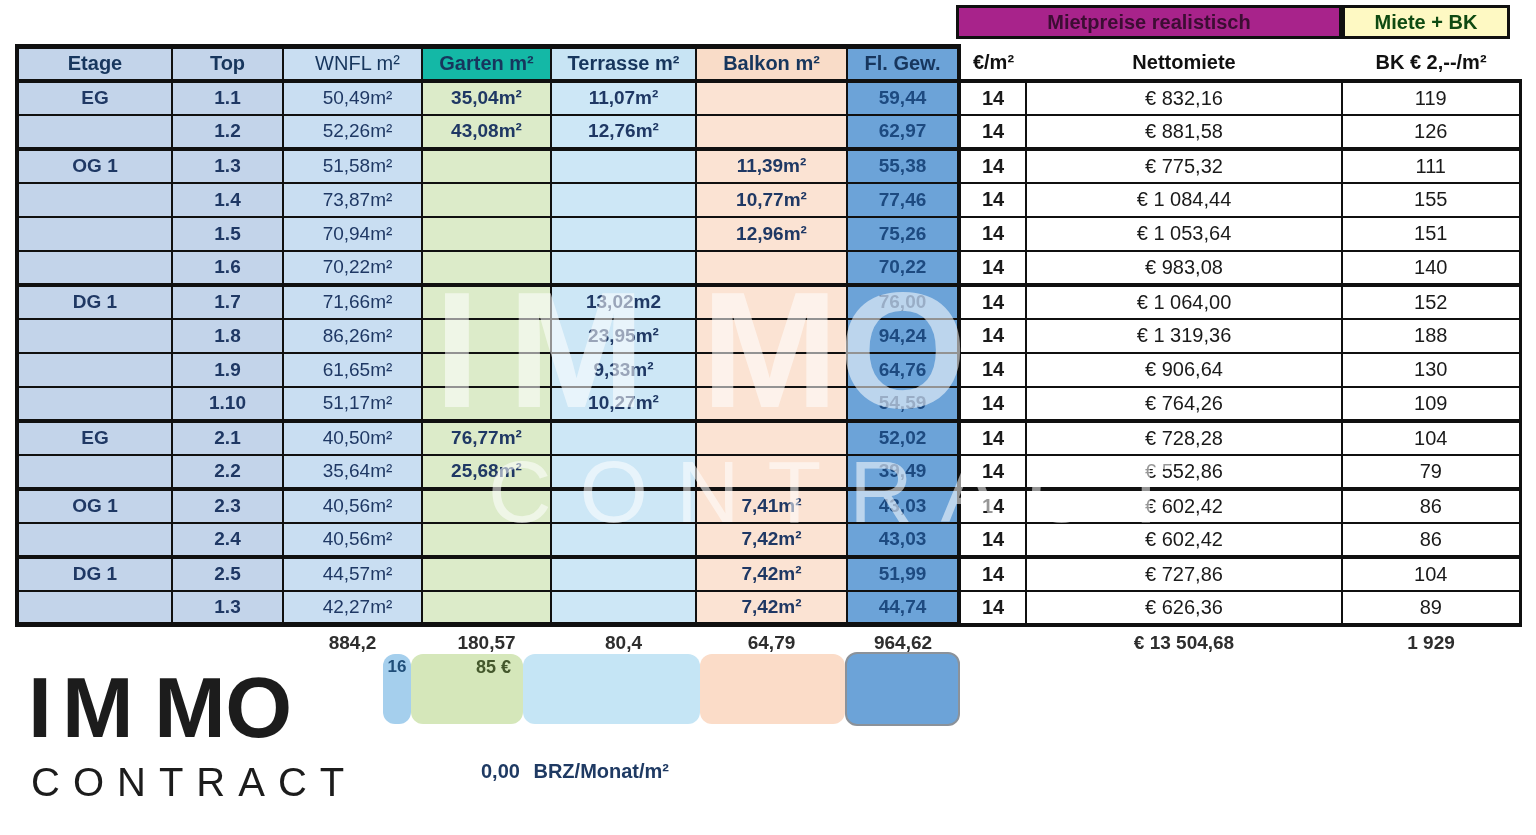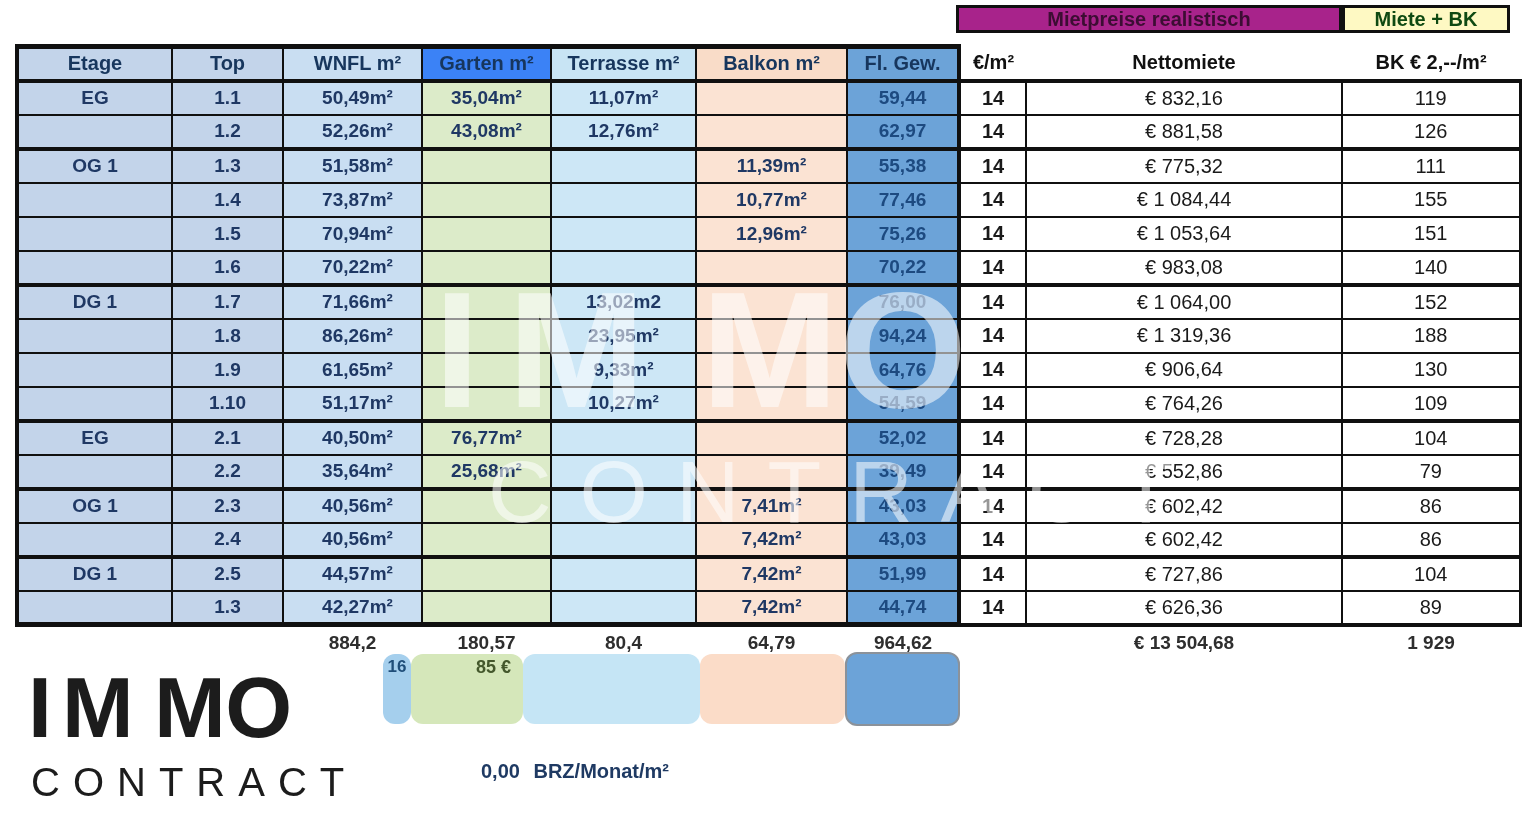--- a/index.html
+++ b/index.html
@@ -1,21 +1,21 @@
 <!DOCTYPE html>
 <html><head>
 <meta charset="utf-8">
 <style>
   html,body{margin:0;padding:0;}
   body{
     width:1536px;height:835px;position:relative;background:#ffffff;
     font-family:"Liberation Sans",sans-serif;overflow:hidden;
   }
   
-  .banner{position:absolute;top:5px;height:28px;box-sizing:border-box;
+  .banner{position:absolute;top:5px;height:34px;box-sizing:border-box;
     border:3px solid #101010;display:flex;align-items:center;justify-content:center;
     font-weight:bold;font-size:20px;}
   #banner-mietpreise{left:956px;width:386px;background:#a8238b;color:#3c0d33;}
   #banner-mietebk{left:1342px;width:168px;background:#fef9c3;color:#0f4a12;}
 
   
   table{position:absolute;left:15px;top:44px;border-collapse:collapse;table-layout:fixed;}
   th,td{height:34px;padding:0 4px;text-align:center;vertical-align:middle;
     font-size:19px;box-sizing:border-box;white-space:nowrap;overflow:hidden;}
   
@@ -24,28 +24,28 @@
   .c0{border-left:4px solid #101010;}
   .c6{border-right:4px solid #101010;}
   tbody tr:last-child td{border-bottom:5px solid #101010;}
   tr.gs td{border-top:4px solid #101010;}
   
   thead th.c7,thead th.c8,thead th.c9{border:none;background:#ffffff;color:#111;}
   td.c7,td.c8,td.c9{background:#ffffff;color:#1a1a1a;}
   td.c9{border-right:3px solid #101010;}
   
   .c0,.c1{background:#c3d4ea;color:#1f3864;font-weight:bold;}
-  .c2{background:#c9def2;color:#1f3864;font-weight:bold;padding-left:14px;}
+  .c2{background:#c9def2;color:#1f3864;font-weight:normal;padding-left:14px;}
   .c3{background:#dcebc9;color:#1f3864;font-weight:bold;}
   .c4{background:#cde7f6;color:#1f3864;font-weight:bold;}
   .c5{background:#fbe3d3;color:#1f3864;font-weight:bold;}
   .c6{background:#6ca3d8;color:#1d4a80;font-weight:bold;}
   thead th.c0,thead th.c1{background:#c3d4ea;color:#17365d;}
   thead th.c2{background:#c9def2;color:#17365d;}
-  thead th.c3{background:#3b82f6;color:#17365d;}
+  thead th.c3{background:#14b8a6;color:#17365d;}
   thead th.c4{background:#c8e4f4;color:#17365d;}
   thead th.c5{background:#f9dcc8;color:#17365d;}
   thead th.c6{background:#6ca3d8;color:#17365d;}
   td.c7{font-weight:bold;font-size:20px;}
   td.c8,td.c9{font-weight:500;font-size:20px;}
   
   tfoot td{border:none;background:#ffffff;color:#2e2e2e;font-weight:bold;font-size:19px;}
   tbody tr:last-child td.c7,tbody tr:last-child td.c8,tbody tr:last-child td.c9{border-bottom:4px solid #101010;}
 
   

